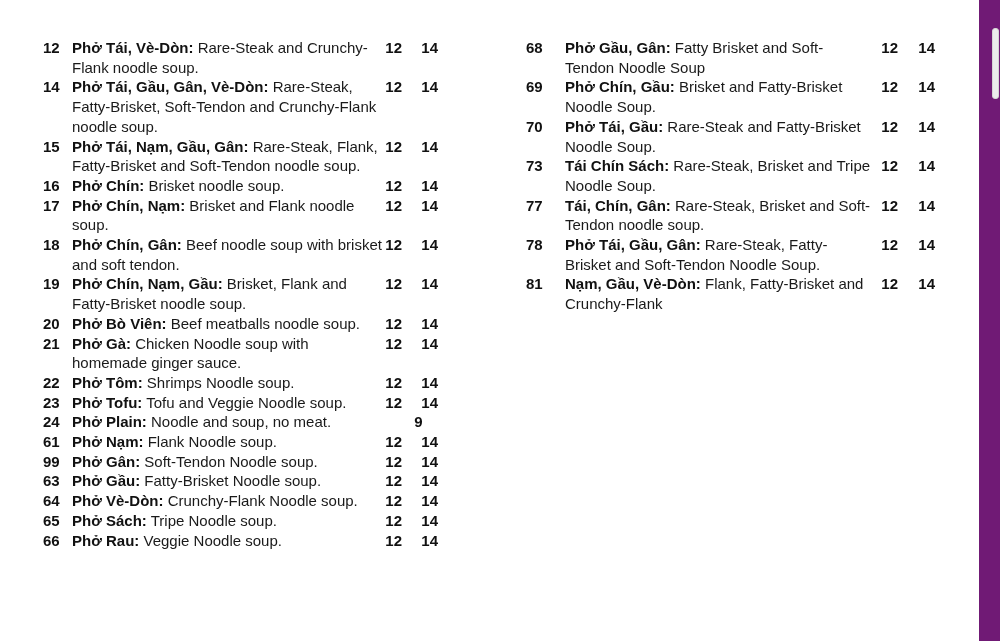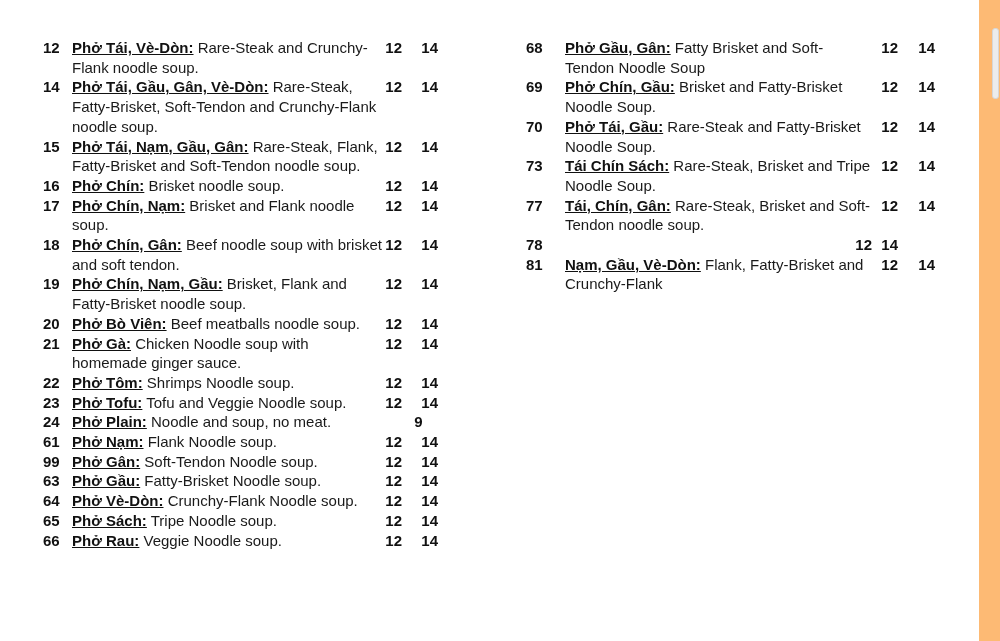--- a/index.html
+++ b/index.html
@@ -8,21 +8,21 @@
     width: 1000px;
     height: 641px;
     overflow: hidden;
     background: #ffffff;
     font-family: "Liberation Sans", "DejaVu Sans", sans-serif;
   }
   .viewer {
     position: relative;
     width: 1000px;
     height: 641px;
-    background: #fdba74;
+    background: #701a75;
   }
   .page {
     position: absolute;
     top: 0;
     bottom: 0;
     background: #ffffff;
   }
   .page-left  { left: 0;   width: 495px; }
   .page-right { left: 485px; width: 494px; }
   .divider {
@@ -43,21 +43,21 @@
 
   .item {
     display: grid;
     align-items: start;
   }
   .col-left .item  { grid-template-columns: 29px 313px 17px 36px; padding-left: 43px; }
   .col-right .item { grid-template-columns: 39px 307px 26px 37px; padding-left: 41px; }
 
   .num  { font-weight: bold; color: #111; }
   .txt  { }
-  .nm   { font-weight: bold; color: #111; text-decoration: underline; }
+  .nm   { font-weight: bold; color: #111; }
   .p {
     font-weight: bold;
     color: #111;
     text-align: right;
     white-space: nowrap;
   }
   .p-single {
     grid-column: 3 / span 2;
     text-align: center;
     padding-left: 14px;
@@ -231,20 +231,21 @@
             <span class="p">14</span>
           </div>
           <div class="item">
             <span class="num">77</span>
             <span class="txt"><b class="nm">Tái, Chín, Gân:</b> Rare-Steak, Brisket and Soft-Tendon noodle soup.</span>
             <span class="p">12</span>
             <span class="p">14</span>
           </div>
           <div class="item">
             <span class="num">78</span>
+            <span class="txt"><b class="nm">Phở Tái, Gầu, Gân:</b> Rare-Steak, Fatty-Brisket and Soft-Tendon Noodle Soup.</span>
             <span class="p">12</span>
             <span class="p">14</span>
           </div>
           <div class="item">
             <span class="num">81</span>
             <span class="txt"><b class="nm">Nạm, Gầu, Vè-Dòn:</b> Flank, Fatty-Brisket and Crunchy-Flank</span>
             <span class="p">12</span>
             <span class="p">14</span>
           </div>
         </div>

